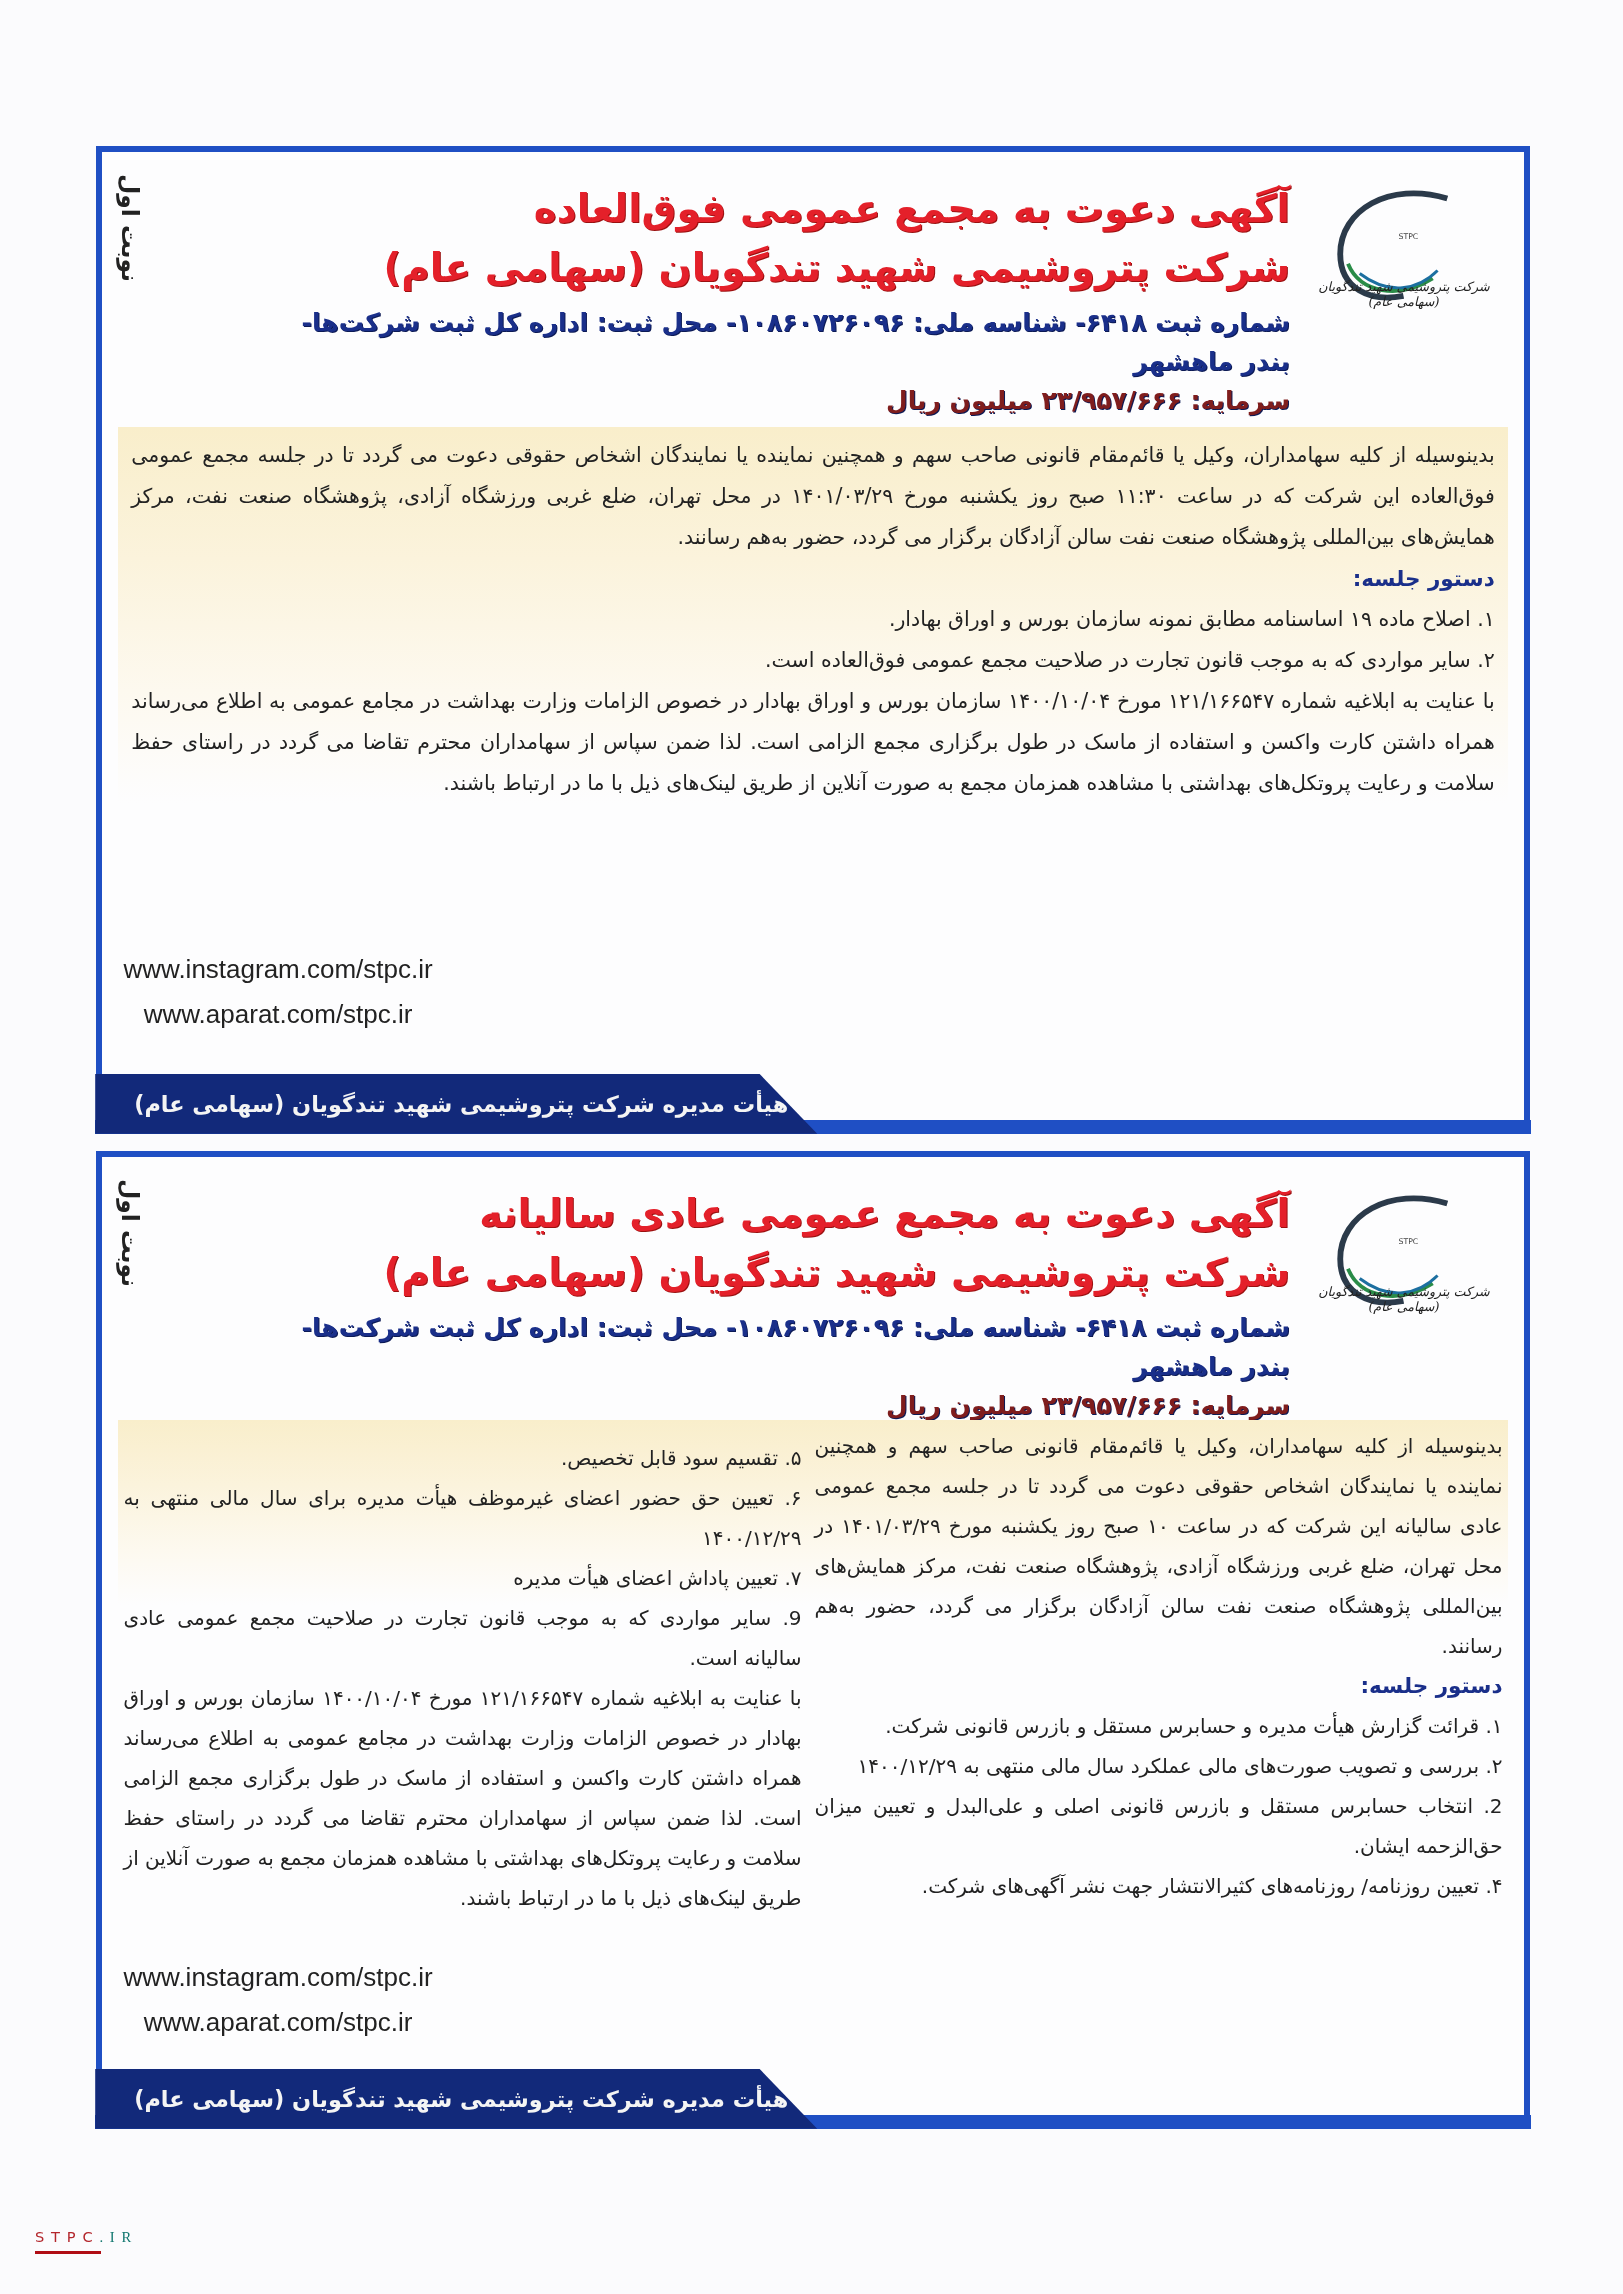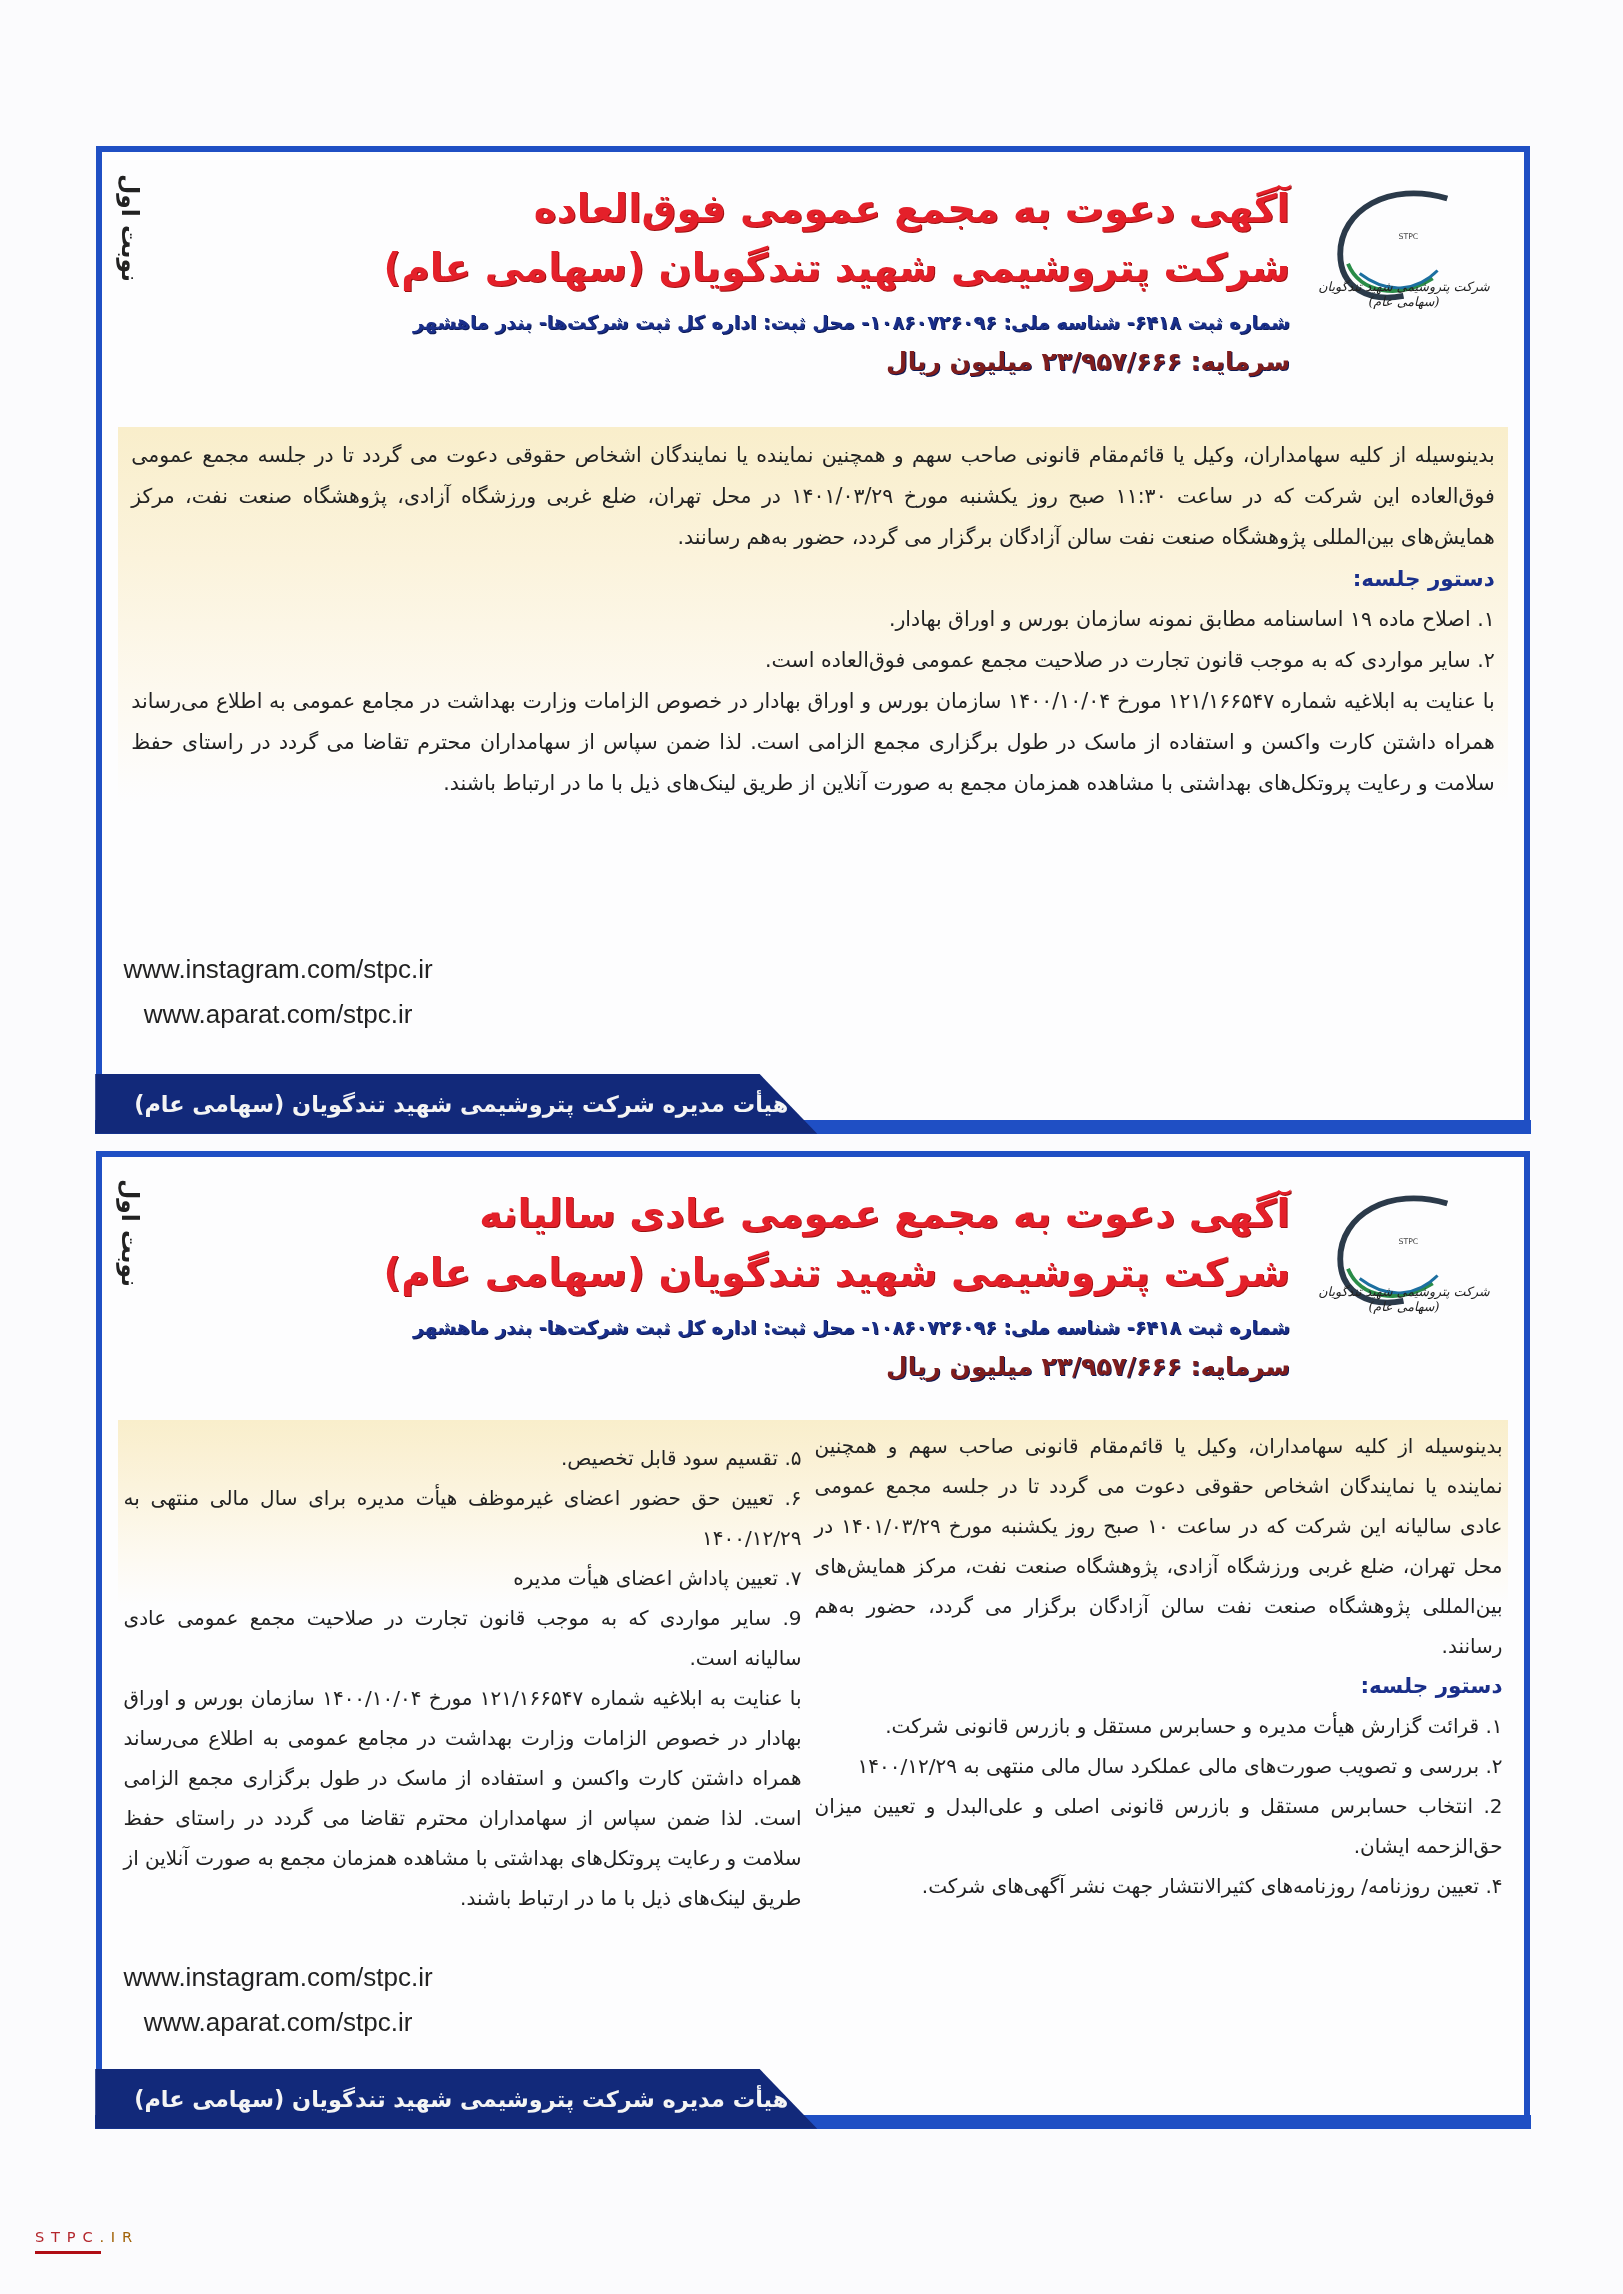--- a/index.html
+++ b/index.html
@@ -26,21 +26,21 @@
     font-family:"DejaVu Serif", serif; font-size:12.7px; font-style:italic; color:#222;
   }
   .head {
     position:absolute; left:156px; right:234px; top:27px; direction:rtl; text-align:right;
   }
   .title-red {
     font-family:"DejaVu Sans", sans-serif; font-weight:bold; color:#e4202a;
     font-size:39px; line-height:59px; text-shadow:1px 1px 0 #9a1010;
   }
   .reg-line {
-    font-weight:bold; color:#1a2f8a; font-size:19px; line-height:39px; margin-top:5.9px;
+    font-weight:bold; color:#1a2f8a; font-size:25px; line-height:39px; margin-top:5.9px;
     text-shadow:1px 1px 0 #0c1a55;
   }
   .capital { font-weight:bold; color:#7f1d1d; font-size:25px; line-height:39px; text-shadow:1px 1px 0 #0c1a55; }
 
   .body-block {
     position:absolute; left:15.6px; right:15.6px; direction:rtl; text-align:justify;
     font-size:20.5px; line-height:41px; color:#222;
   }
   .yellow {
     background:linear-gradient(180deg,#f9eecb 0%, #fbf3dc 35%, #fdf9ef 70%, #fdfdfe 100%);
@@ -69,21 +69,21 @@
   .col { position:absolute; top:269px; direction:rtl; text-align:justify; font-size:20px; line-height:40px; color:#222; }
   #n2-right { right:21.5px; width:688px; }
   #n2-left { left:21.5px; width:678px;margin-top:12px; }
   #n2-links { top:798px; }
   p { margin:0; }
   .site-mark {
     position:absolute; left:35px; top:2228px; font-family:"DejaVu Sans", sans-serif;
     font-size:14.6px; letter-spacing:6.8px;
   }
   .site-mark .a { color:#b3262c; }
-  .site-mark .b { color:#a16207; }
+  .site-mark .b { color:#0f766e;font-family:Liberation Serif, serif; }
   .site-mark .u { position:absolute; left:0; top:23.4px; width:66px; height:2.9px; background:#b00d14; }
 </style>
 </head>
 <body>
 
 <div class="notice" id="notice1">
   <div class="side-label">نوبت اول</div>
 
   <svg class="logo" viewBox="0 0 210 150">
     <path d="M150 18 C90 0 40 30 40 75 C40 110 70 125 105 118" fill="none" stroke="#2b3a4a" stroke-width="6"></path>

